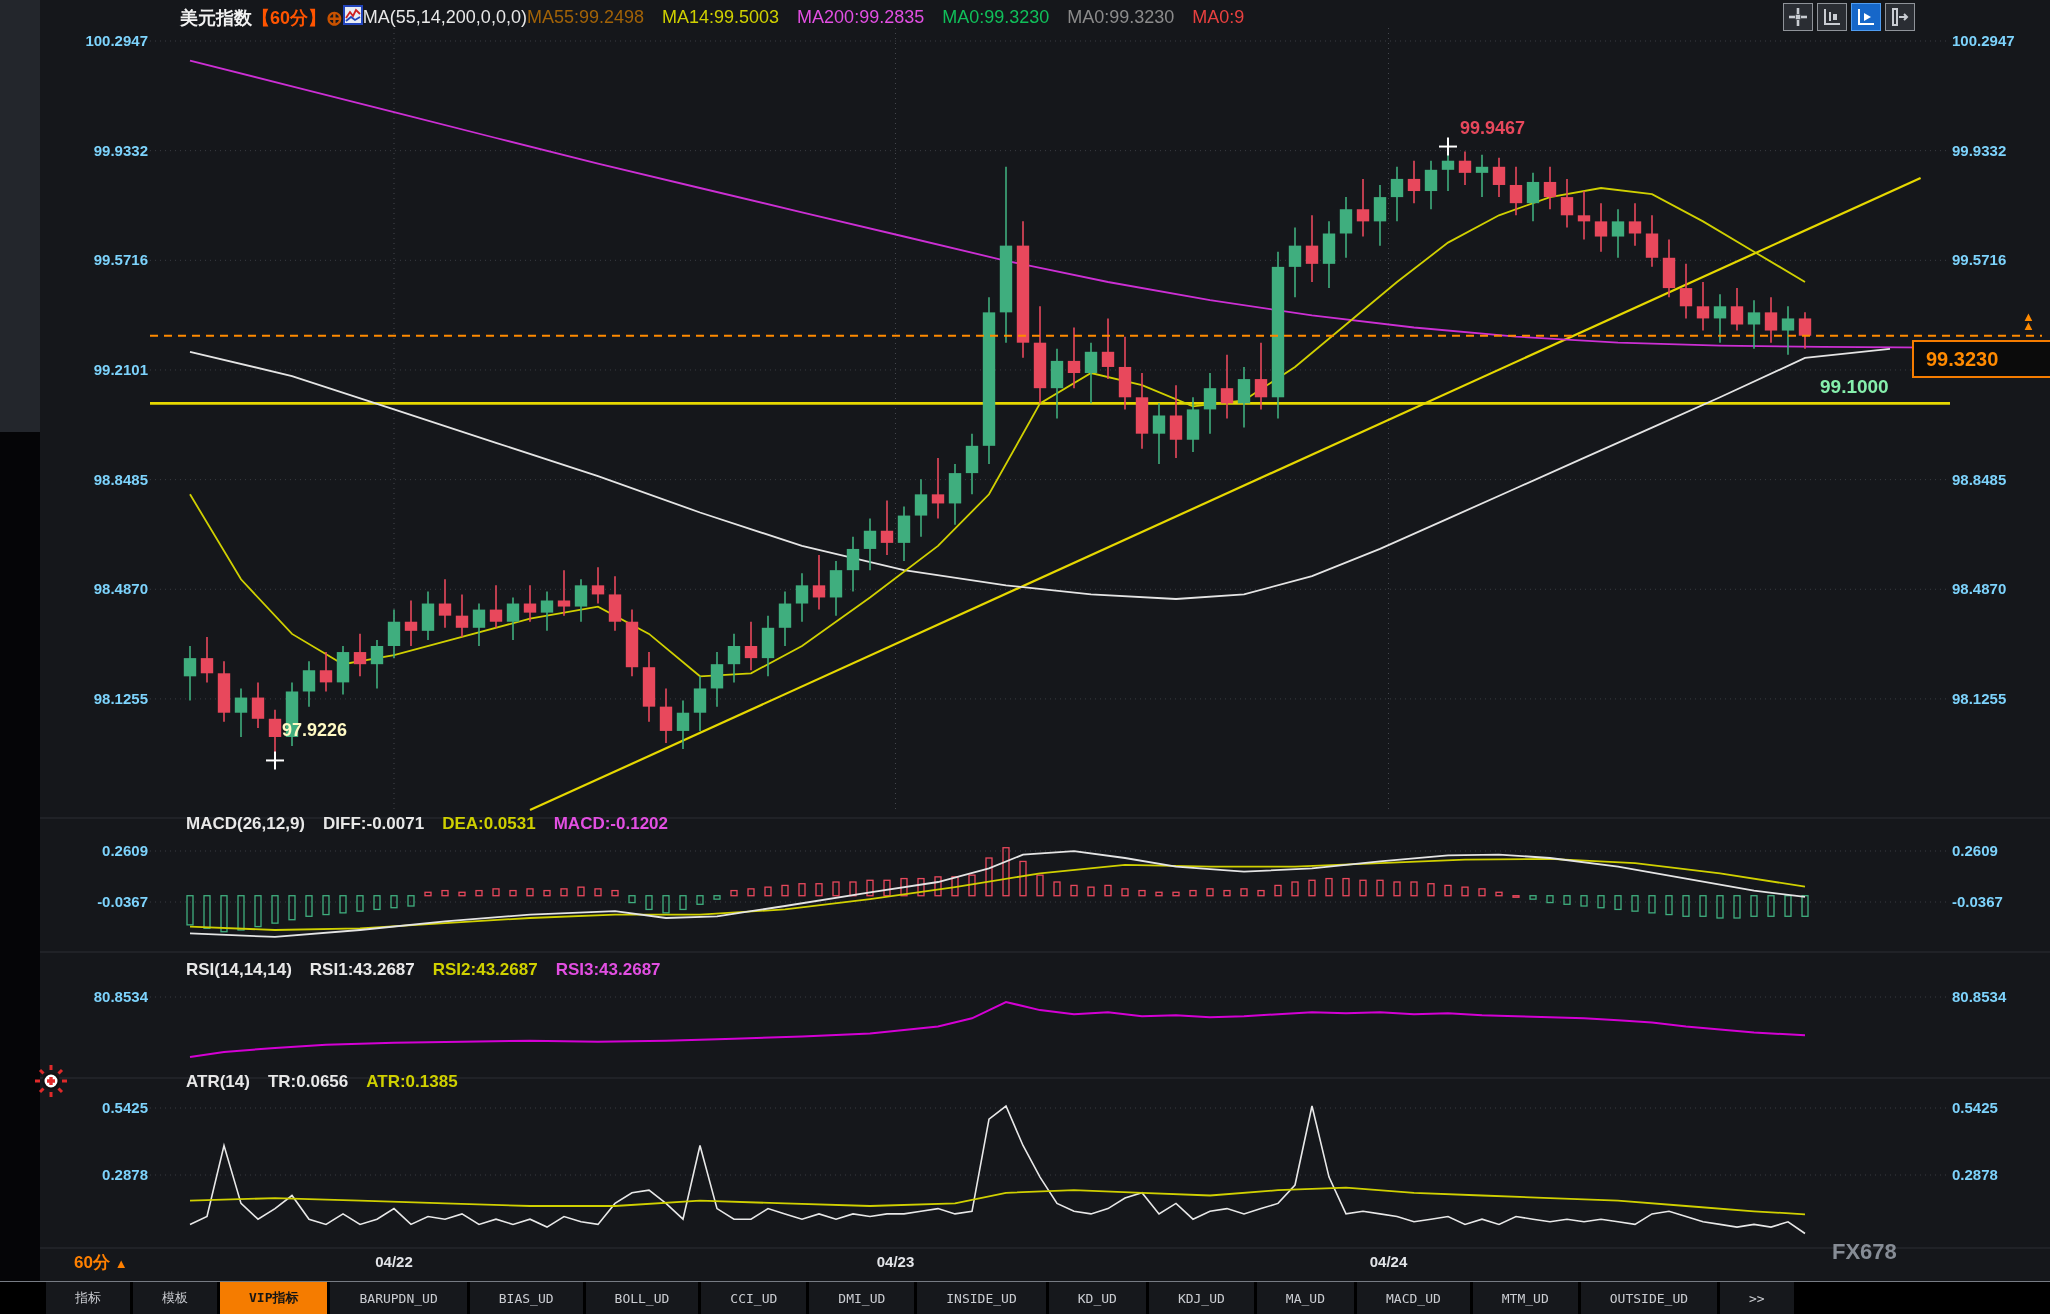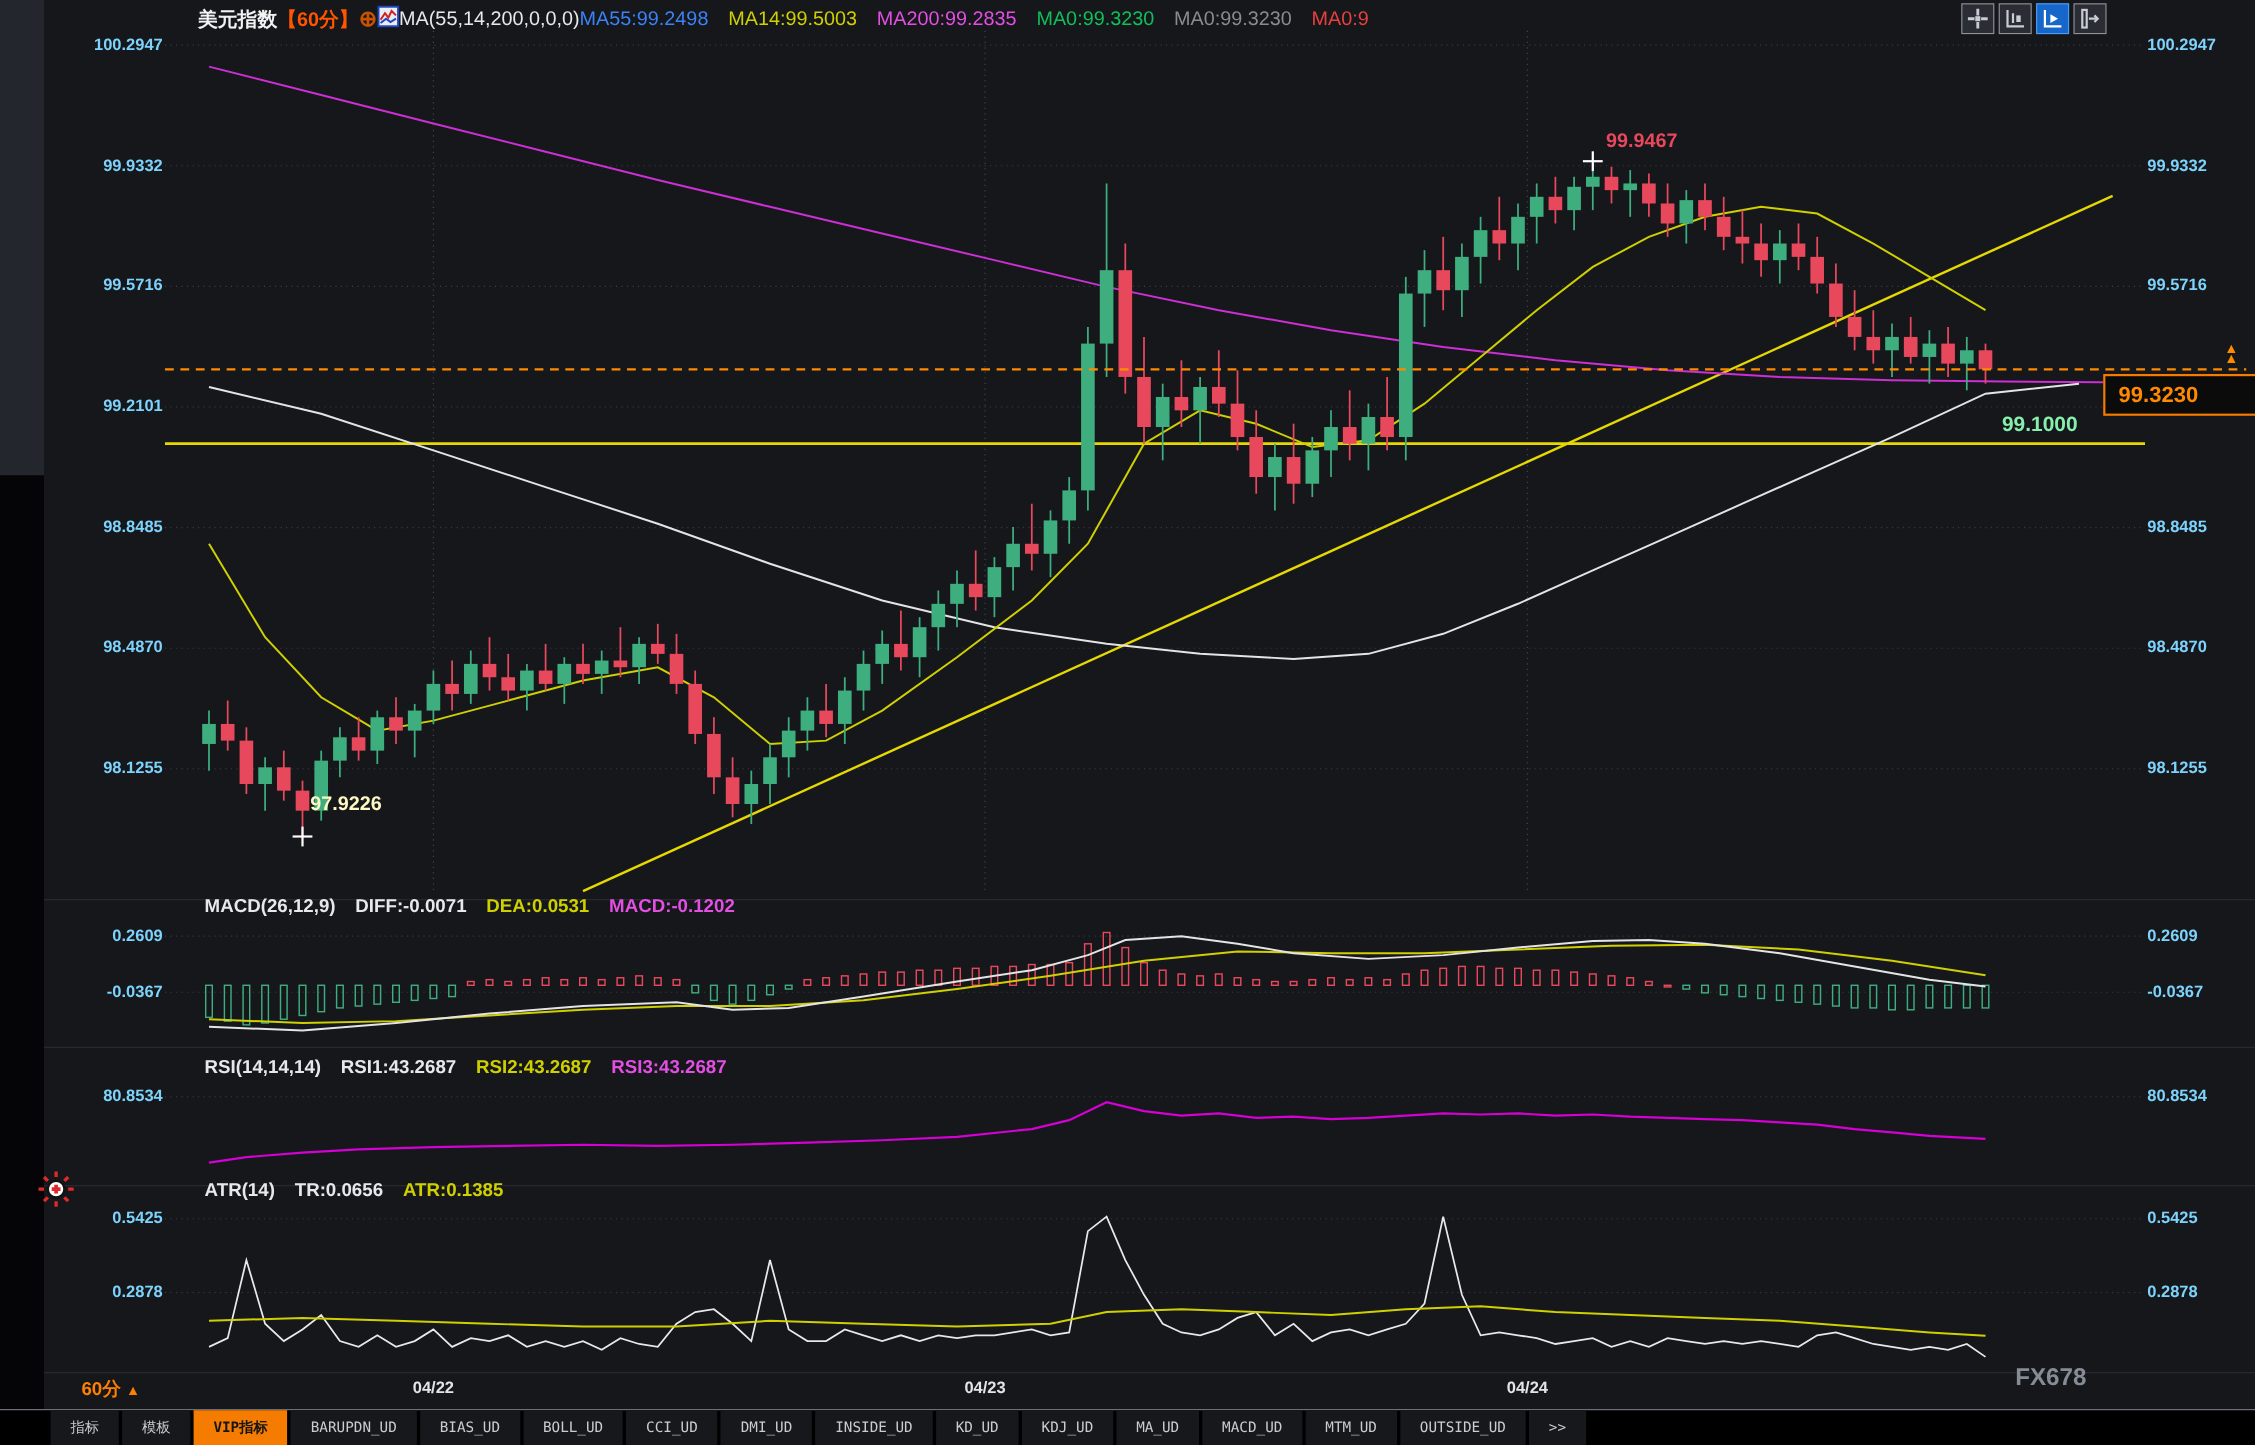--- a/index.html
+++ b/index.html
@@ -43,21 +43,21 @@
   .badge-arrow{position:absolute;left:2022px;top:312px;color:#ff8a00;font-size:13px;line-height:9px;z-index:8;text-align:center;}
   
   .interval-foot{position:absolute;left:74px;top:1251px;color:#ff8000;font-weight:bold;font-size:17px;z-index:6;}
   .interval-foot .tri{font-size:13px;}
   .date-lbl{position:absolute;top:1253px;transform:translateX(-50%);color:#e2e4e8;font-weight:600;font-size:15px;z-index:6;}
   .watermark{position:absolute;left:1832px;top:1239px;color:#868c95;font-size:22px;font-weight:bold;z-index:6;}
   
   .tabbar{position:absolute;left:0;bottom:0;width:2050px;height:33px;background:#000;border-top:1px solid #777c84;
      display:flex;align-items:stretch;padding-left:46px;box-sizing:border-box;gap:3px;z-index:8;}
   .tab{background:#16181c;color:#caccd1;font-family:"DejaVu Sans Mono",monospace;font-size:13px;
-     display:flex;align-items:center;padding:0 18px;cursor:pointer;white-space:nowrap;}
+     display:flex;align-items:center;padding:0 29px;cursor:pointer;white-space:nowrap;}
   .tab.active{background:#f57c00;color:#151515;font-weight:bold;}
   .alarm{position:absolute;left:34px;top:1064px;z-index:6;}
 </style>
 </head>
 <body>
 
 <div class="app">
 
   <svg id="chart-svg" width="2050" height="1314" viewBox="0 0 2050 1314">
       <line x1="150" y1="41" x2="1950" y2="41" stroke="#3a3d43" stroke-width="1" stroke-dasharray="1 4"></line>
@@ -416,21 +416,21 @@
     <span class="addic">⊕</span>
     <span>
       <svg width="20" height="20" viewBox="0 0 20 20">
         <rect x="1" y="1" width="18" height="18" fill="#e8ecf4" stroke="#2244bb" stroke-width="2"></rect>
         <polyline points="3,13 7,7 10,11 13,5 17,9" fill="none" stroke="#d02020" stroke-width="1.8"></polyline>
         <polyline points="3,16 8,12 12,15 17,12" fill="none" stroke="#2244bb" stroke-width="1.8"></polyline>
       </svg>
     </span>
     <span class="ma-f">MA(55,14,200,0,0,0)</span>
     <span id="ma-values">
-        <span style="color: #3b82f6;">MA55:99.2498</span>
+        <span style="color: #a16207;">MA55:99.2498</span>
         <span style="color: rgb(207, 208, 0);">MA14:99.5003</span>
         <span style="color: rgb(226, 79, 226);">MA200:99.2835</span>
         <span style="color: rgb(16, 191, 90);">MA0:99.3230</span>
         <span style="color: rgb(139, 139, 139);">MA0:99.3230</span>
         <span style="color: rgb(232, 64, 63);">MA0:9</span>
       </span>
   </div>
 
   <div class="tools">
     <div class="tbtn">

